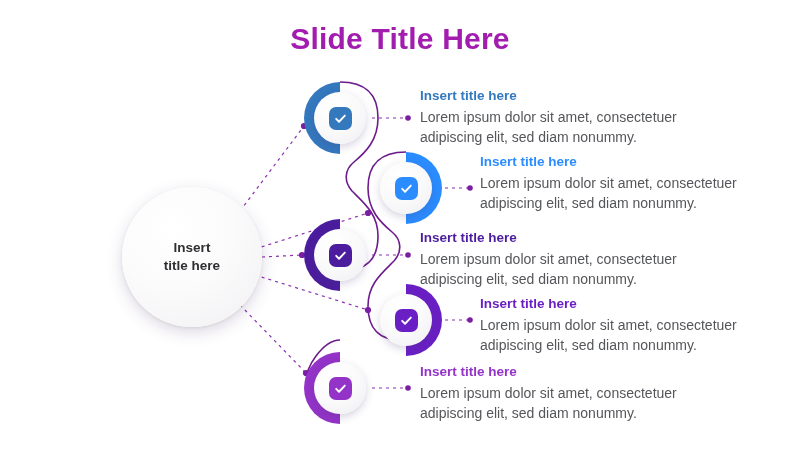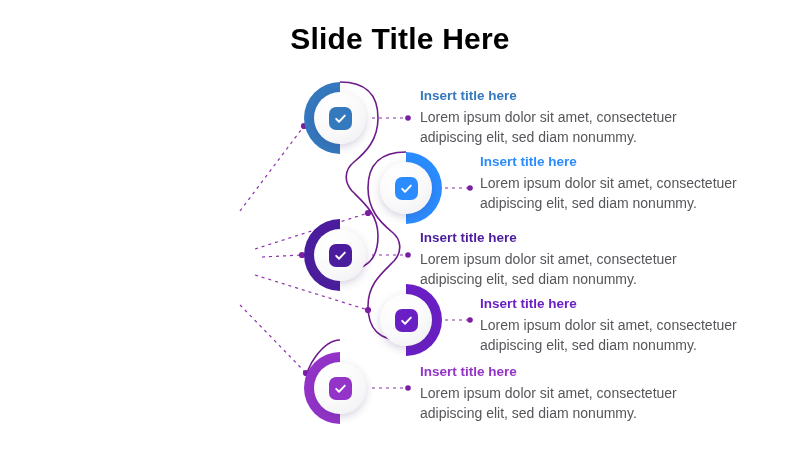--- a/index.html
+++ b/index.html
@@ -25,21 +25,21 @@
 
   
   #slide-title {
     position: absolute;
     left: 0;
     top: 22px;
     width: 800px;
     text-align: center;
     font-size: 30px;
     font-weight: bold;
-    color: #000000;
+    color: #a21caf;
     letter-spacing: 0.2px;
   }
 
   
   #hub {
     position: absolute;
     left: 122px;
     top: 187px;
     width: 140px;
     height: 140px;
@@ -179,20 +179,24 @@
     </g>
     <g fill="#7a1fa2">
       <circle cx="408" cy="118" r="2.8"></circle>
       <circle cx="470" cy="188" r="2.8"></circle>
       <circle cx="408" cy="255" r="2.8"></circle>
       <circle cx="470" cy="320" r="2.8"></circle>
       <circle cx="408" cy="388" r="2.8"></circle>
     </g>
   </svg>
 
+  <div id="hub">
+    <div id="hub-label">Insert
+title here</div>
+  </div>
 
   <div class="step-node" style="left:304px; top:82px;">
     <div class="ring-wrap">
       <div class="ring-half" style="background:#3478be; clip-path: inset(0 50% 0 0);"></div>
       <div class="inner-disc">
         <div class="badge" style="background:#3478be;">
           <svg width="13" height="13" viewBox="0 0 24 24">
               <path d="M4 12.6 L9.3 18 L20 6.6" fill="none" stroke="#ffffff" stroke-width="3.4" stroke-linecap="round" stroke-linejoin="round"></path>
             </svg>
         </div>

